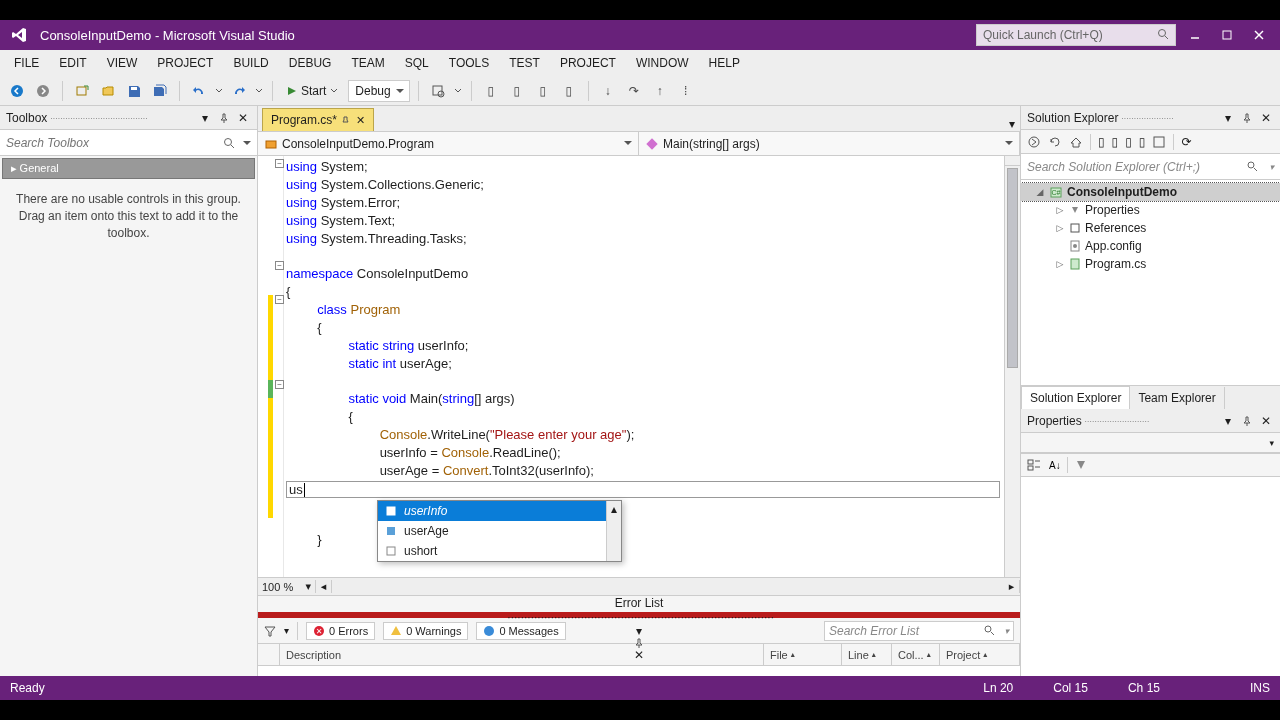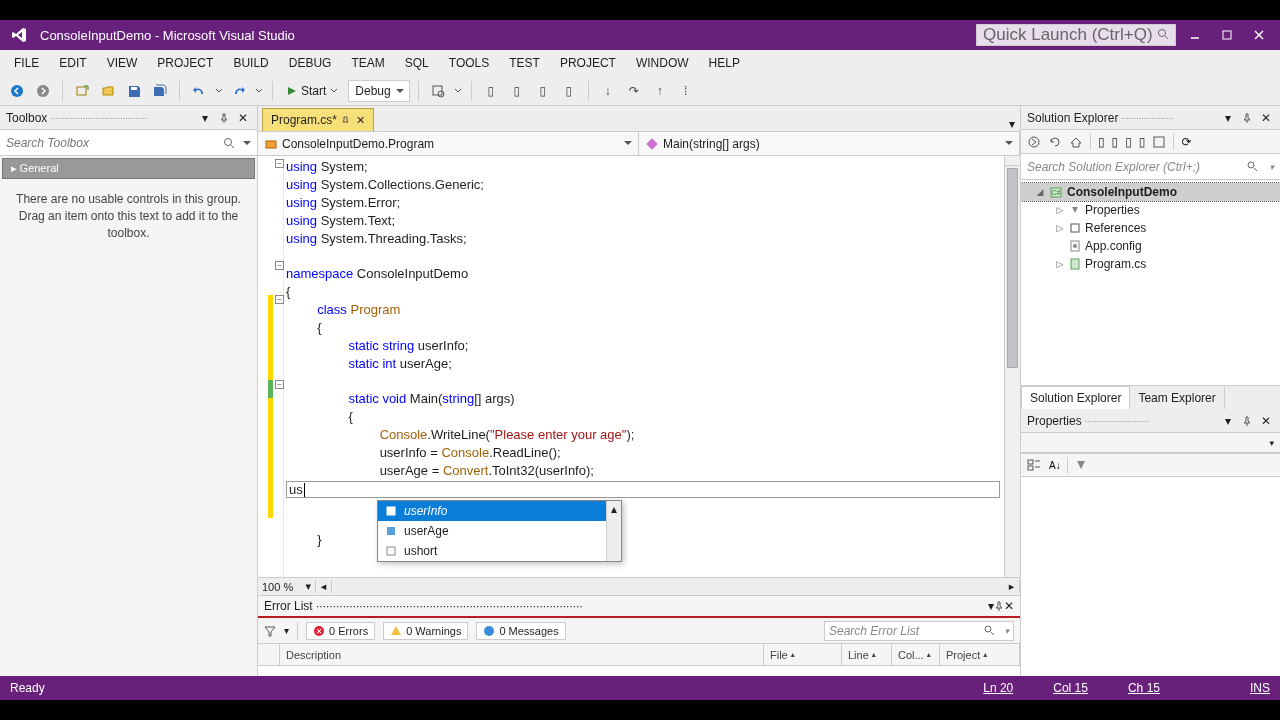--- a/index.html
+++ b/index.html
@@ -2,21 +2,21 @@
 <html><head>
 <meta charset="utf-8">
 <style>
   * { margin: 0; padding: 0; box-sizing: border-box; font-family: 'Segoe UI', Tahoma, sans-serif; }
   body { background: #000; width: 1280px; height: 720px; overflow: hidden; font-size: 12px; color: #1e1e1e; }
   .window { position: absolute; top: 20px; left: 0; width: 1280px; height: 680px; background: #eee; display: flex; flex-direction: column; }
   
   .titlebar { height: 30px; background: #68217a; display: flex; align-items: center; padding: 0 8px; color: #fff; }
   .titlebar .logo { width: 22px; height: 22px; display: flex; align-items: center; justify-content: center; }
   .titlebar .title { margin-left: 10px; font-size: 13px; flex: 1; }
-  .titlebar .quick { width: 200px; height: 22px; background: rgba(255,255,255,0.85); border: 1px solid #ccc; color: #666; font-size: 17px; padding: 0 6px; display: flex; align-items: center; position: relative; }
+  .titlebar .quick { width: 200px; height: 22px; background: rgba(255,255,255,0.85); border: 1px solid #ccc; color: #666; font-size: 12px; padding: 0 6px; display: flex; align-items: center; position: relative; }
   .titlebar .quick .search-ic { position: absolute; right: 6px; top: 3px; }
   .titlebar .winbtn { width: 26px; height: 26px; display: flex; align-items: center; justify-content: center; margin-left: 6px; cursor: default; }
   
   .menubar { height: 26px; background: #eee; display: flex; align-items: center; padding: 0 6px; gap: 4px; }
   .menubar .mi { padding: 4px 8px; font-size: 12px; color: #1e1e1e; }
   
   .toolbar { height: 30px; background: #eee; border-bottom: 1px solid #ccc; display: flex; align-items: center; padding: 0 6px; gap: 4px; }
   .toolbar .btn { width: 22px; height: 22px; display: flex; align-items: center; justify-content: center; color: #444; }
   .toolbar .sep { width: 1px; height: 20px; background: #ccc; margin: 0 4px; }
   .toolbar .start { display: flex; align-items: center; gap: 4px; padding: 0 6px; }
@@ -69,21 +69,21 @@
   .zoom-row .harrow { width:16px; text-align:center; border-right:1px solid #ccc;}
   .zoom-row .hfill { flex:1; border-right:1px solid #ccc;}
   
   .intelli { position:absolute; width:245px; background:#fff; border:1px solid #888; box-shadow:2px 2px 6px rgba(0,0,0,0.25); font-size:12px; z-index:100;}
   .intelli .row { display:flex; align-items:center; height:20px; padding:0 6px; gap:6px;}
   .intelli .row.sel { background:#0a7dd8; color:#fff; font-style:italic;}
   .intelli .iscroll { position:absolute; right:0; top:0; bottom:0; width:15px; background:#eee; border-left:1px solid #ccc;}
   .intelli .iscroll .up { position:absolute; top:0; width:100%; height:15px; display:flex; align-items:center; justify-content:center;}
   
   .errlist { border-top:1px solid #ccc; background:#f5f5f5;}
-  .errlist .ehdr { height:22px; display:flex; align-items:center; padding:0 6px; border-bottom:2px solid #b91c1c;}
+  .errlist .ehdr { height:22px; display:flex; align-items:center; padding:0 6px; border-bottom:6px solid #b91c1c;flex-direction:column;}
   .errlist .etoolbar { height:26px; display:flex; align-items:center; padding:0 6px; gap:8px; border-bottom:1px solid #ccc;}
   .errlist .chip { display:flex; align-items:center; gap:4px; padding:2px 6px; border:1px solid #ccc; background:#fff; font-size:11px;}
   .errlist .etoolbar .fill { flex:1;}
   .errlist .esearch { width:190px; height:20px; border:1px solid #ccc; background:#fff; display:flex; align-items:center; padding:0 4px; position:relative; font-style:italic; color:#888; font-size:12px;}
   .errlist .ecols { height:22px; display:flex; align-items:flex-end; border-bottom:1px solid #ccc; font-size:11px; color:#444;}
   .errlist .col { border-right:1px solid #ccc; padding:0 6px; height:100%; display:flex; align-items:center; gap:3px;}
   .errlist .blank { height:10px; background:#fff;}
   
   .right-col { width:260px; display:flex; flex-direction:column; border-left:1px solid #ccc; background:#f5f5f5;}
   .se-toolbar { height:24px; display:flex; align-items:center; gap:7px; padding:0 6px; border-bottom:1px solid #ccc;}
@@ -93,21 +93,21 @@
   .node.sel { background:#cfcfcf; outline:1px dotted #555;}
   .node .ar { width:10px; text-align:center; color:#666; font-size:9px;}
   .se-tabs { height:24px; display:flex; align-items:flex-end; border-top:1px solid #ccc; background:#eee;}
   .se-tabs .t { padding:4px 8px; font-size:12px; border:1px solid #ccc; border-bottom:none; background:#fff;}
   .se-tabs .t.active { background:#fff;}
   .se-tabs .t.inactive { background:#eee; border:none; border-right:1px solid #ccc;}
   .props-toolbar { height:24px; display:flex; align-items:center; gap:6px; padding:0 6px; border-bottom:1px solid #ccc; border-top:1px solid #ccc;}
   
   .statusbar { height:24px; background:#68217a; color:#fff; display:flex; align-items:center; padding:0 10px; font-size:12px;}
   .statusbar .sfill { flex:1;}
-  .statusbar .sseg { margin-left:40px;text-decoration:underline;}
+  .statusbar .sseg { margin-left:40px;}
   
   svg { display:block;}
 </style>
 </head>
 <body>
 
 <div class="window">
 
   <div class="titlebar">
     <div class="logo">

